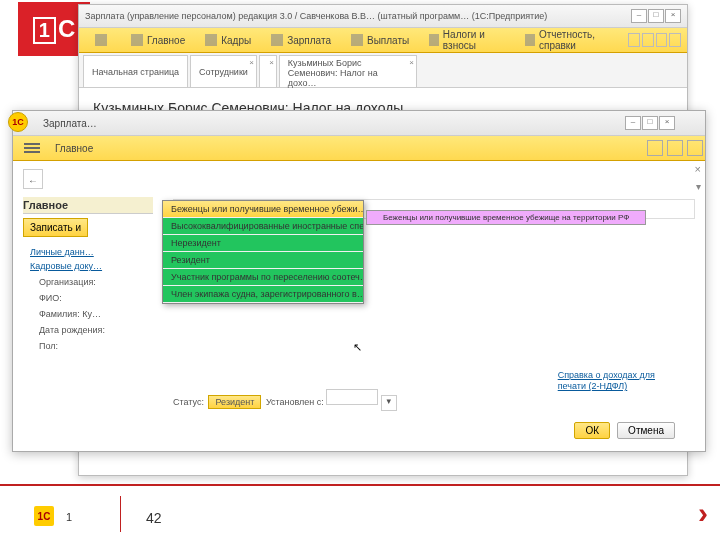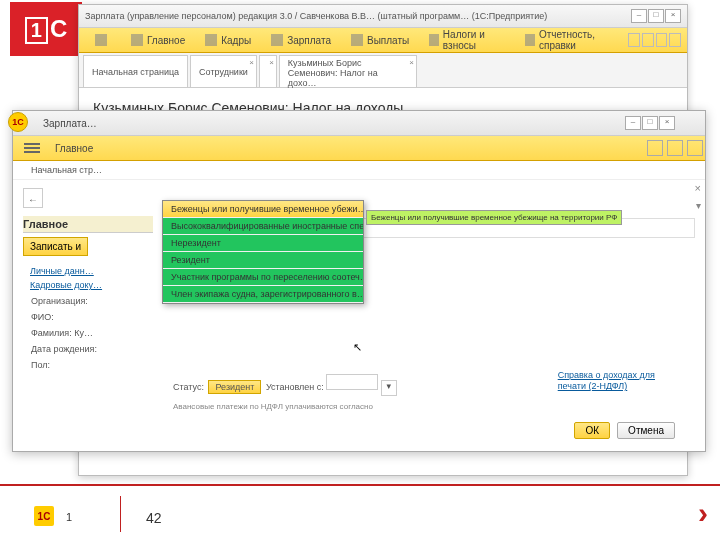--- a/index.html
+++ b/index.html
@@ -1,16 +1,16 @@
 <!DOCTYPE html>
 <html><head>
 <meta charset="utf-8">
 <style>
   body{margin:0;width:720px;height:540px;font-family:Arial,sans-serif;font-size:11px;background:#fff;position:relative;overflow:hidden}
-  .logo{position:absolute;left:10px;top:2px;width:72px;height:54px;background:#da2128;display:flex;align-items:center;justify-content:center}
+  .logo{position:absolute;left:18px;top:2px;width:72px;height:54px;background:#da2128;display:flex;align-items:center;justify-content:center}
   .logo-text{color:#fff;font-size:24px;font-weight:bold}
   .logo-thin{display:inline-block;border:2px solid #fff;padding:0 4px;font-size:20px;margin-right:2px}
   .win1{position:absolute;left:78px;top:4px;right:32px;height:470px;background:#fff;border:1px solid #bbb;box-shadow:0 2px 8px rgba(0,0,0,0.2)}
   .titlebar{height:18px;background:linear-gradient(#f8f8f8,#e8e8e8);border-bottom:1px solid #ccc;font-size:9px;padding:2px 6px;display:flex;align-items:center;color:#555}
   .titlebar .spacer{flex:1}
   .wbtn{width:14px;height:12px;border:1px solid #aaa;margin-left:1px;background:#fff;font-size:8px;line-height:10px;text-align:center;color:#666}
   .toolbar1{height:24px;background:linear-gradient(#ffe87a,#ffd950);border-bottom:1px solid #d4a000;display:flex;align-items:center;padding:0 6px;font-size:10px}
   .tbitem{margin:0 10px;color:#444;display:flex;align-items:center}
   .tbicon{width:12px;height:12px;background:#888;margin-right:4px;opacity:0.6}
   .tabbar{height:32px;background:#f4f4f4;border-bottom:1px solid #ccc;display:flex;align-items:stretch;padding:2px 4px 0 4px;font-size:9px}
@@ -30,28 +30,28 @@
   .glavnoe{font-size:10px;color:#444;margin-left:4px}
   .sq{width:14px;height:14px;border:1px solid #aaa;margin:0 2px}
   .win2-body{display:flex;height:calc(100% - 68px)}
   .crumb{font-size:9px;color:#555;padding:4px 18px;border-bottom:1px solid #eee}
   .left-panel{width:130px;padding:8px 10px;font-size:10px}
   .back-ico{width:18px;height:18px;border:1px solid #ccc;display:flex;align-items:center;justify-content:center;color:#555;margin-bottom:8px}
   .lp-head{background:#f5f0d0;border-bottom:1px solid #ccc;font-size:11px;padding:2px 0;margin-bottom:4px;font-weight:bold;color:#333}
   .lp-btn{background:linear-gradient(#ffe786,#ffd342);border:1px solid #d1a500;padding:3px 6px;font-size:10px;margin-bottom:6px;display:inline-block}
   .lp-link{display:block;font-size:9px;color:#085a9c;text-decoration:underline;margin:4px 7px}
   .form-area{flex:1;padding:8px 10px;font-size:10px;position:relative}
-  .frow{margin:5px 8px;color:#555}
+  .frow{margin:5px 16px;color:#555}
   .frow label{display:inline-block;width:80px;font-size:9px}
   .dashed{border-bottom:1px dotted #aaa;display:inline-block;min-width:60px;height:10px}
   .small-inp{border:1px solid #ccc;background:#fff;display:inline-block;width:50px;height:14px}
   .dropdown{position:absolute;left:162px;top:200px;width:200px;background:#22c55e;border:1px solid #888;box-shadow:2px 2px 6px rgba(0,0,0,0.3);z-index:5;font-size:9px}
   .dropdown .dd-item{padding:3px 8px;color:#333;border-bottom:1px solid #f0f0f0;white-space:nowrap;overflow:hidden}
   .dropdown .dd-item.sel{background:linear-gradient(#ffe786,#ffd342)}
-  .tooltip{position:absolute;left:366px;top:210px;background:#bef264;border:1px solid #999;font-size:8px;padding:2px 4px;white-space:nowrap;z-index:6;color:#333}
+  .tooltip{position:absolute;left:366px;top:210px;background:#f0abfc;border:1px solid #999;font-size:8px;padding:2px 16px;white-space:nowrap;z-index:6;color:#333}
   .status-box{position:absolute;left:160px;bottom:40px;font-size:9px;color:#555}
   .status-box .yel{background:linear-gradient(#ffe786,#ffd342);border:1px solid #d1a500;padding:1px 6px;display:inline-block;margin:0 2px}
   .status-box .step{border:1px solid #ccc;width:14px;height:14px;display:inline-block;vertical-align:middle;text-align:center}
   .rlink{position:absolute;right:50px;bottom:58px;font-size:9px;color:#085a9c;text-decoration:underline;text-align:left;line-height:1.3}
   .footbtns{position:absolute;right:30px;bottom:12px}
   .footbtns button{font-size:10px;padding:2px 10px;margin-left:4px;border:1px solid #aaa;background:linear-gradient(#fefefe,#e8e8e8);border-radius:2px}
   .footbtns button.ok{background:linear-gradient(#ffe786,#ffd342);border-color:#d1a500}
   .footer{position:absolute;left:0;bottom:0;width:100%;height:54px;background:#fff;border-top:2px solid #c02020}
   .footer .mini-logo{position:absolute;left:34px;bottom:14px;width:20px;height:20px;background:#ffcc00;font-size:10px;color:#a00;font-weight:bold;display:flex;align-items:center;justify-content:center;border-radius:2px}
   .footer .pg1{position:absolute;left:66px;bottom:17px;font-size:11px;color:#333}
@@ -147,21 +147,20 @@
         <span></span>
         <span></span>
         <span></span>
       </div>
     <span class="glavnoe">Главное</span>
     <span style="flex:1"></span>
     <span class="sq"></span>
     <span class="sq"></span>
     <span class="sq"></span>
   </div>
-  <div class="crumb">Начальная стр…</div>
   <div class="win2-body">
     <div class="left-panel">
       <div class="back-ico">←</div>
       <div class="lp-head">Главное</div>
       <span class="lp-btn">Записать и</span>
       <a class="lp-link">Личные данн…</a>
       <a class="lp-link">Кадровые доку…</a>
       <div class="frow"><label>Организация:</label></div>
       <div class="frow"><label>ФИО:</label></div>
       <div class="frow"><label>Фамилия:  Ку…</label></div>
@@ -176,21 +175,20 @@
   </div>
 
   <div class="status-box">
     <div>
       <span>Статус:</span>
       <span class="yel">Резидент</span>
       <span>Установлен с:</span>
       <span class="small-inp"></span>
       <span class="step">▾</span>
     </div>
-    <div style="margin-top:6px;font-size:8px;color:#888">Авансовые платежи по НДФЛ уплачиваются согласно</div>
   </div>
 
   <div class="rlink" style="white-space:pre-line">Справка о доходах для
 печати (2-НДФЛ)</div>
 
   <div class="footbtns">
     <button class="ok">ОК</button>
     <button>Отмена</button>
   </div>
 </div>

